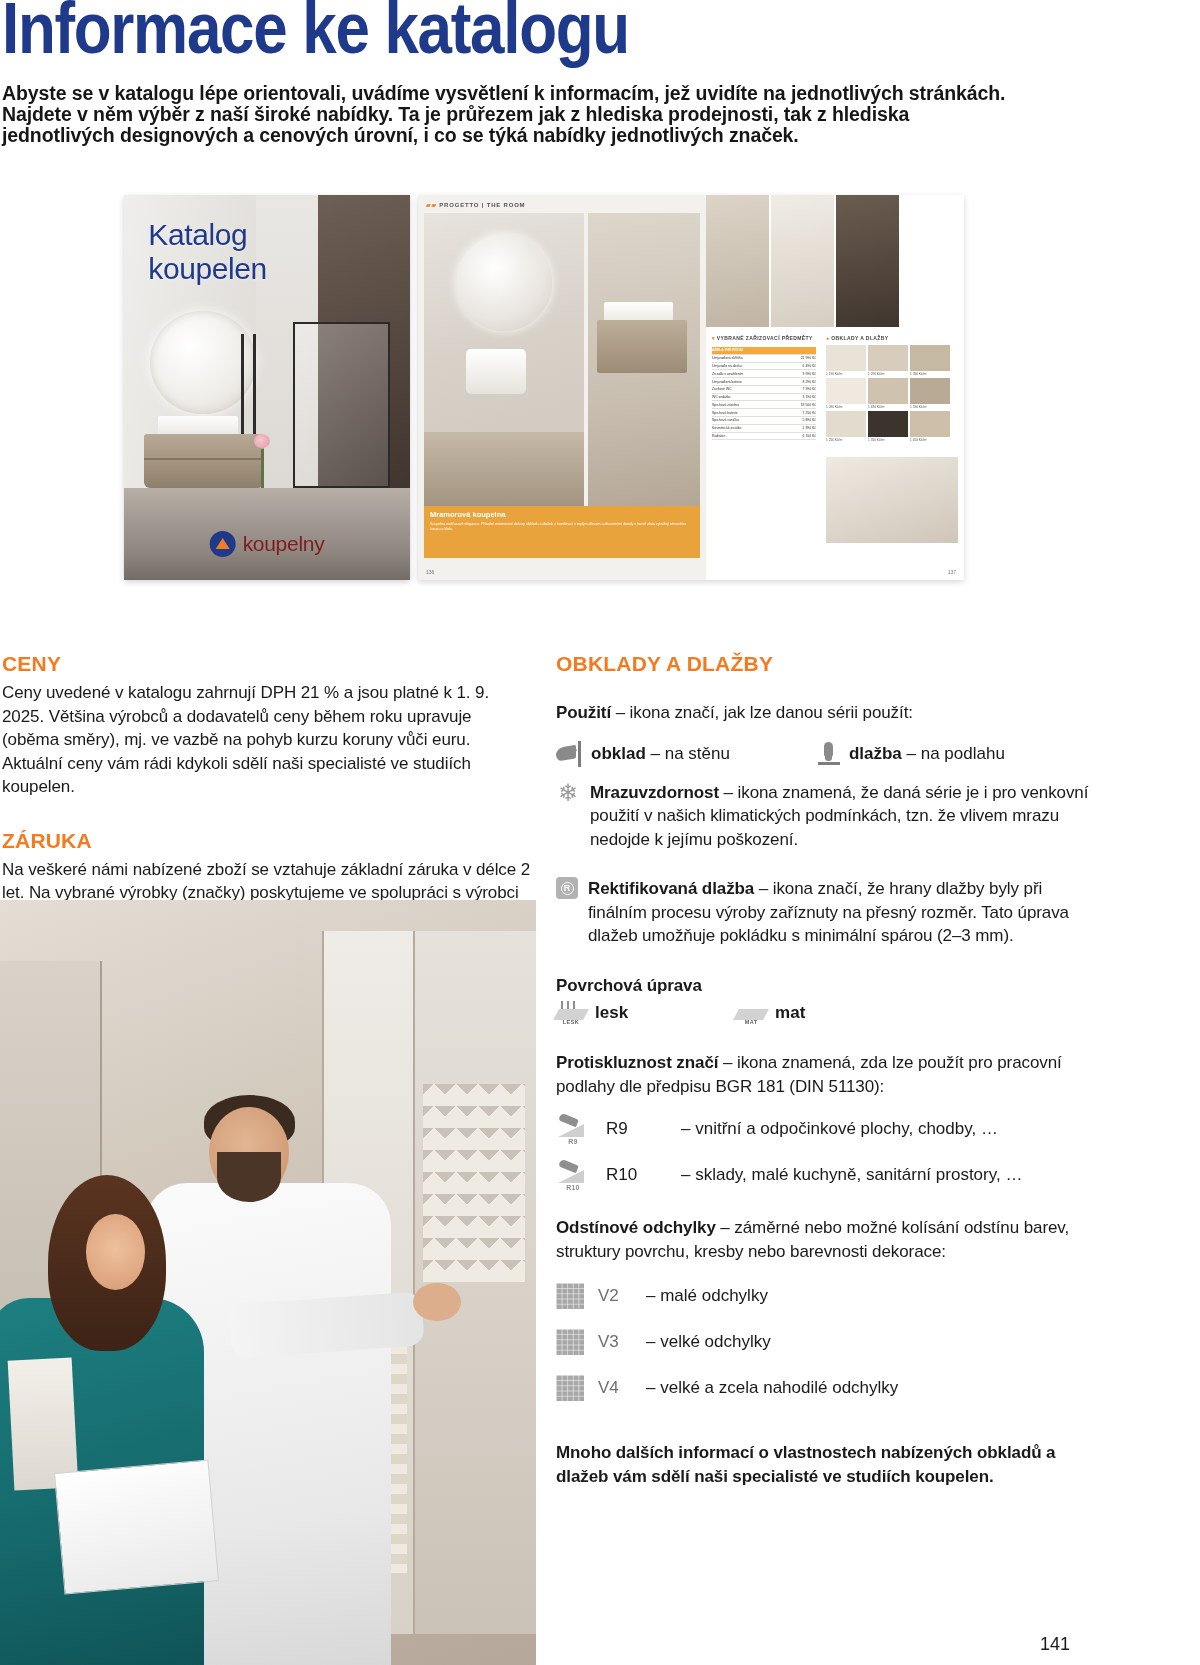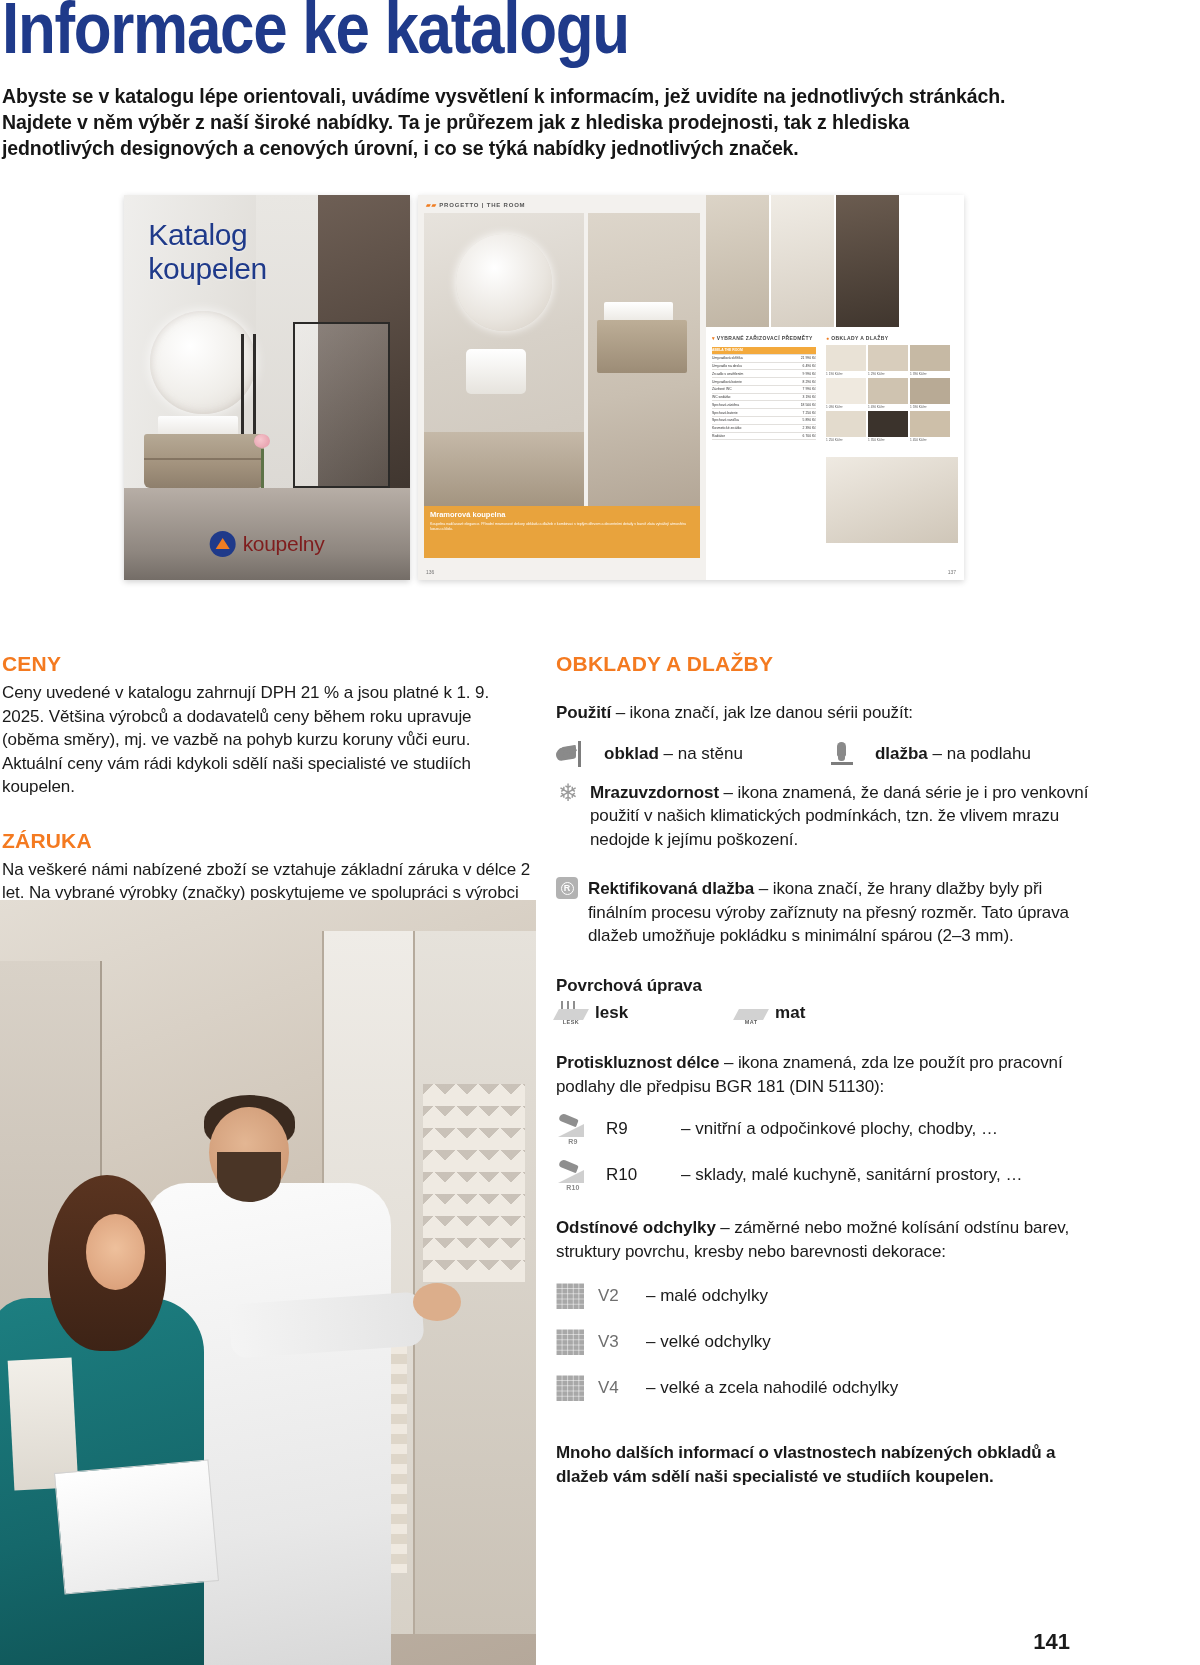--- a/index.html
+++ b/index.html
@@ -28,21 +28,21 @@
     letter-spacing: -1.5px;
     transform: scaleX(0.86);
     transform-origin: left top;
     white-space: nowrap;
   }
   .intro {
     position: absolute;
     left: 2px; top: 83px;
     width: 1022px;
     font-size: 19.5px;
-    line-height: 26px;
+    line-height: 21px;
     font-weight: 700;
     color: #161616;
     letter-spacing: -0.1px;
   }
 
   
   .hero { position: absolute; left: 0; top: 192px; width: 1200px; height: 400px; }
 
   .cover {
     position: absolute; left: 124px; top: 3px;
@@ -196,21 +196,21 @@
   .gap-lg { height: 30px; }
   .gap-md { height: 20px; }
 
   
   .icon-row { display:flex; align-items:flex-start; gap:10px; margin-top:14px; }
   .icon-row .txt { font-size:17px; line-height:23.5px; letter-spacing:-.1px; }
   .icon-row .txt b { font-weight:700; }
   .ico { flex:0 0 auto; }
 
   .usage-row { display:flex; align-items:center; gap:0; margin-top:16px; }
-  .usage-item { display:flex; align-items:center; gap:22px; }
+  .usage-item { display:flex; align-items:center; gap:9px; }
   .usage-item .lbl { font-size:17px; }
   .usage-item .lbl b { font-weight:700; }
   .usage-spacer { width:88px; }
 
   
   .ico-hand { width:26px; height:26px; position:relative; }
   .ico-hand .wall { position:absolute; right:1px; top:0; width:3px; height:26px; background:#7d7d7d; }
   .ico-hand .palm {
     position:absolute; left:0; top:6px; width:20px; height:13px;
     background:#8a8a8a; border-radius:9px 3px 3px 9px;
@@ -379,21 +379,21 @@
     background: linear-gradient(180deg,#f2efe9,#ddd8cf);
     transform: rotate(-3deg);
   }
   .ps-samples {
     position:absolute; left:62%; top:58%; width:14%; height:30%;
     background: repeating-linear-gradient(180deg,#efe9e0 0 10px,#ded6c9 10px 20px);
   }
 
   .page-number {
     position:absolute; right:14px; bottom:10px;
-    font-size:22px; font-weight:700; color:#1a1a1a;margin-top:20px;
+    font-size:18px; font-weight:400; color:#1a1a1a;margin-top:20px;
   }
 </style>
 </head>
 <body>
 
 <div class="page">
 
   <div class="page-title">Informace ke katalogu</div>
   <div class="intro">Abyste se v katalogu lépe orientovali, uvádíme vysvětlení k informacím, jež uvidíte na jednotlivých stránkách. Najdete v něm výběr z naší široké nabídky. Ta je průřezem jak z hlediska prodejnosti, tak z hlediska jednotlivých designových a cenových úrovní, i co se týká nabídky jednotlivých značek.</div>
 
@@ -629,21 +629,21 @@
         <span class="ico ico-finish">
           <span class="tile"></span>
           <span class="cap">MAT</span>
         </span>
         <span class="lbl">mat</span>
       </div>
     </div>
 
     <div style="height:26px"></div>
     <p class="body-text">
-      <b>Protiskluznost délce</b><span> – ikona znamená, zda lze použít pro pracovní podlahy dle předpisu BGR 181 (DIN 51130):</span>
+      <b>Protiskluznost značí</b><span> – ikona znamená, zda lze použít pro pracovní podlahy dle předpisu BGR 181 (DIN 51130):</span>
     </p>
 
     <div class="slip-row">
       <span class="ico ico-slip">
         <span class="slope"></span>
         <span class="shoe"></span>
         <span class="cap">R9</span>
       </span>
       <span class="slip-code">R9</span>
       <span class="slip-desc">– vnitřní a odpočinkové plochy, chodby, …</span>

